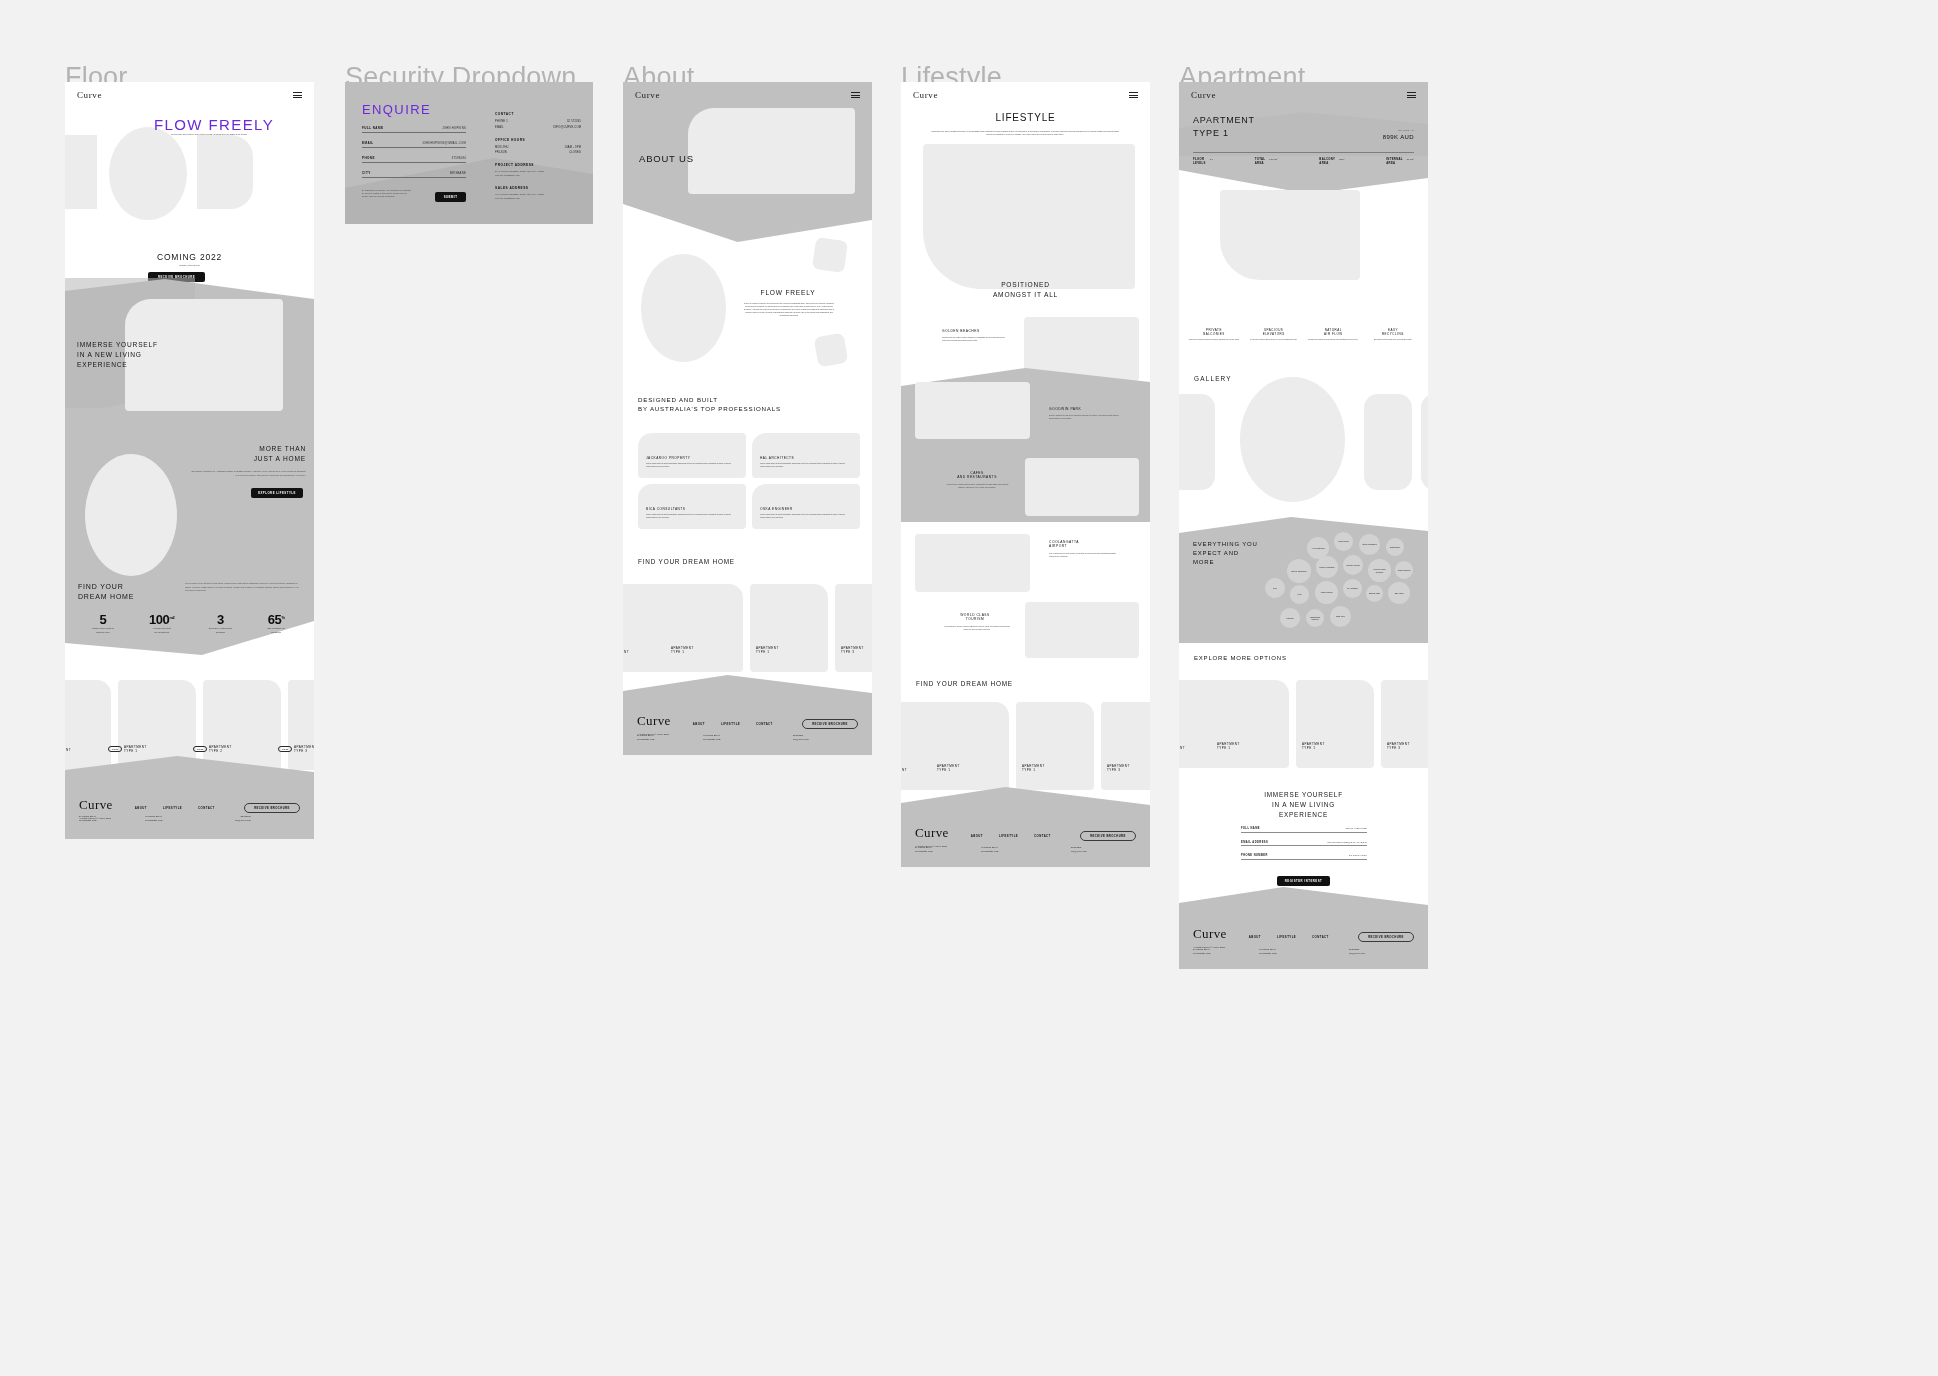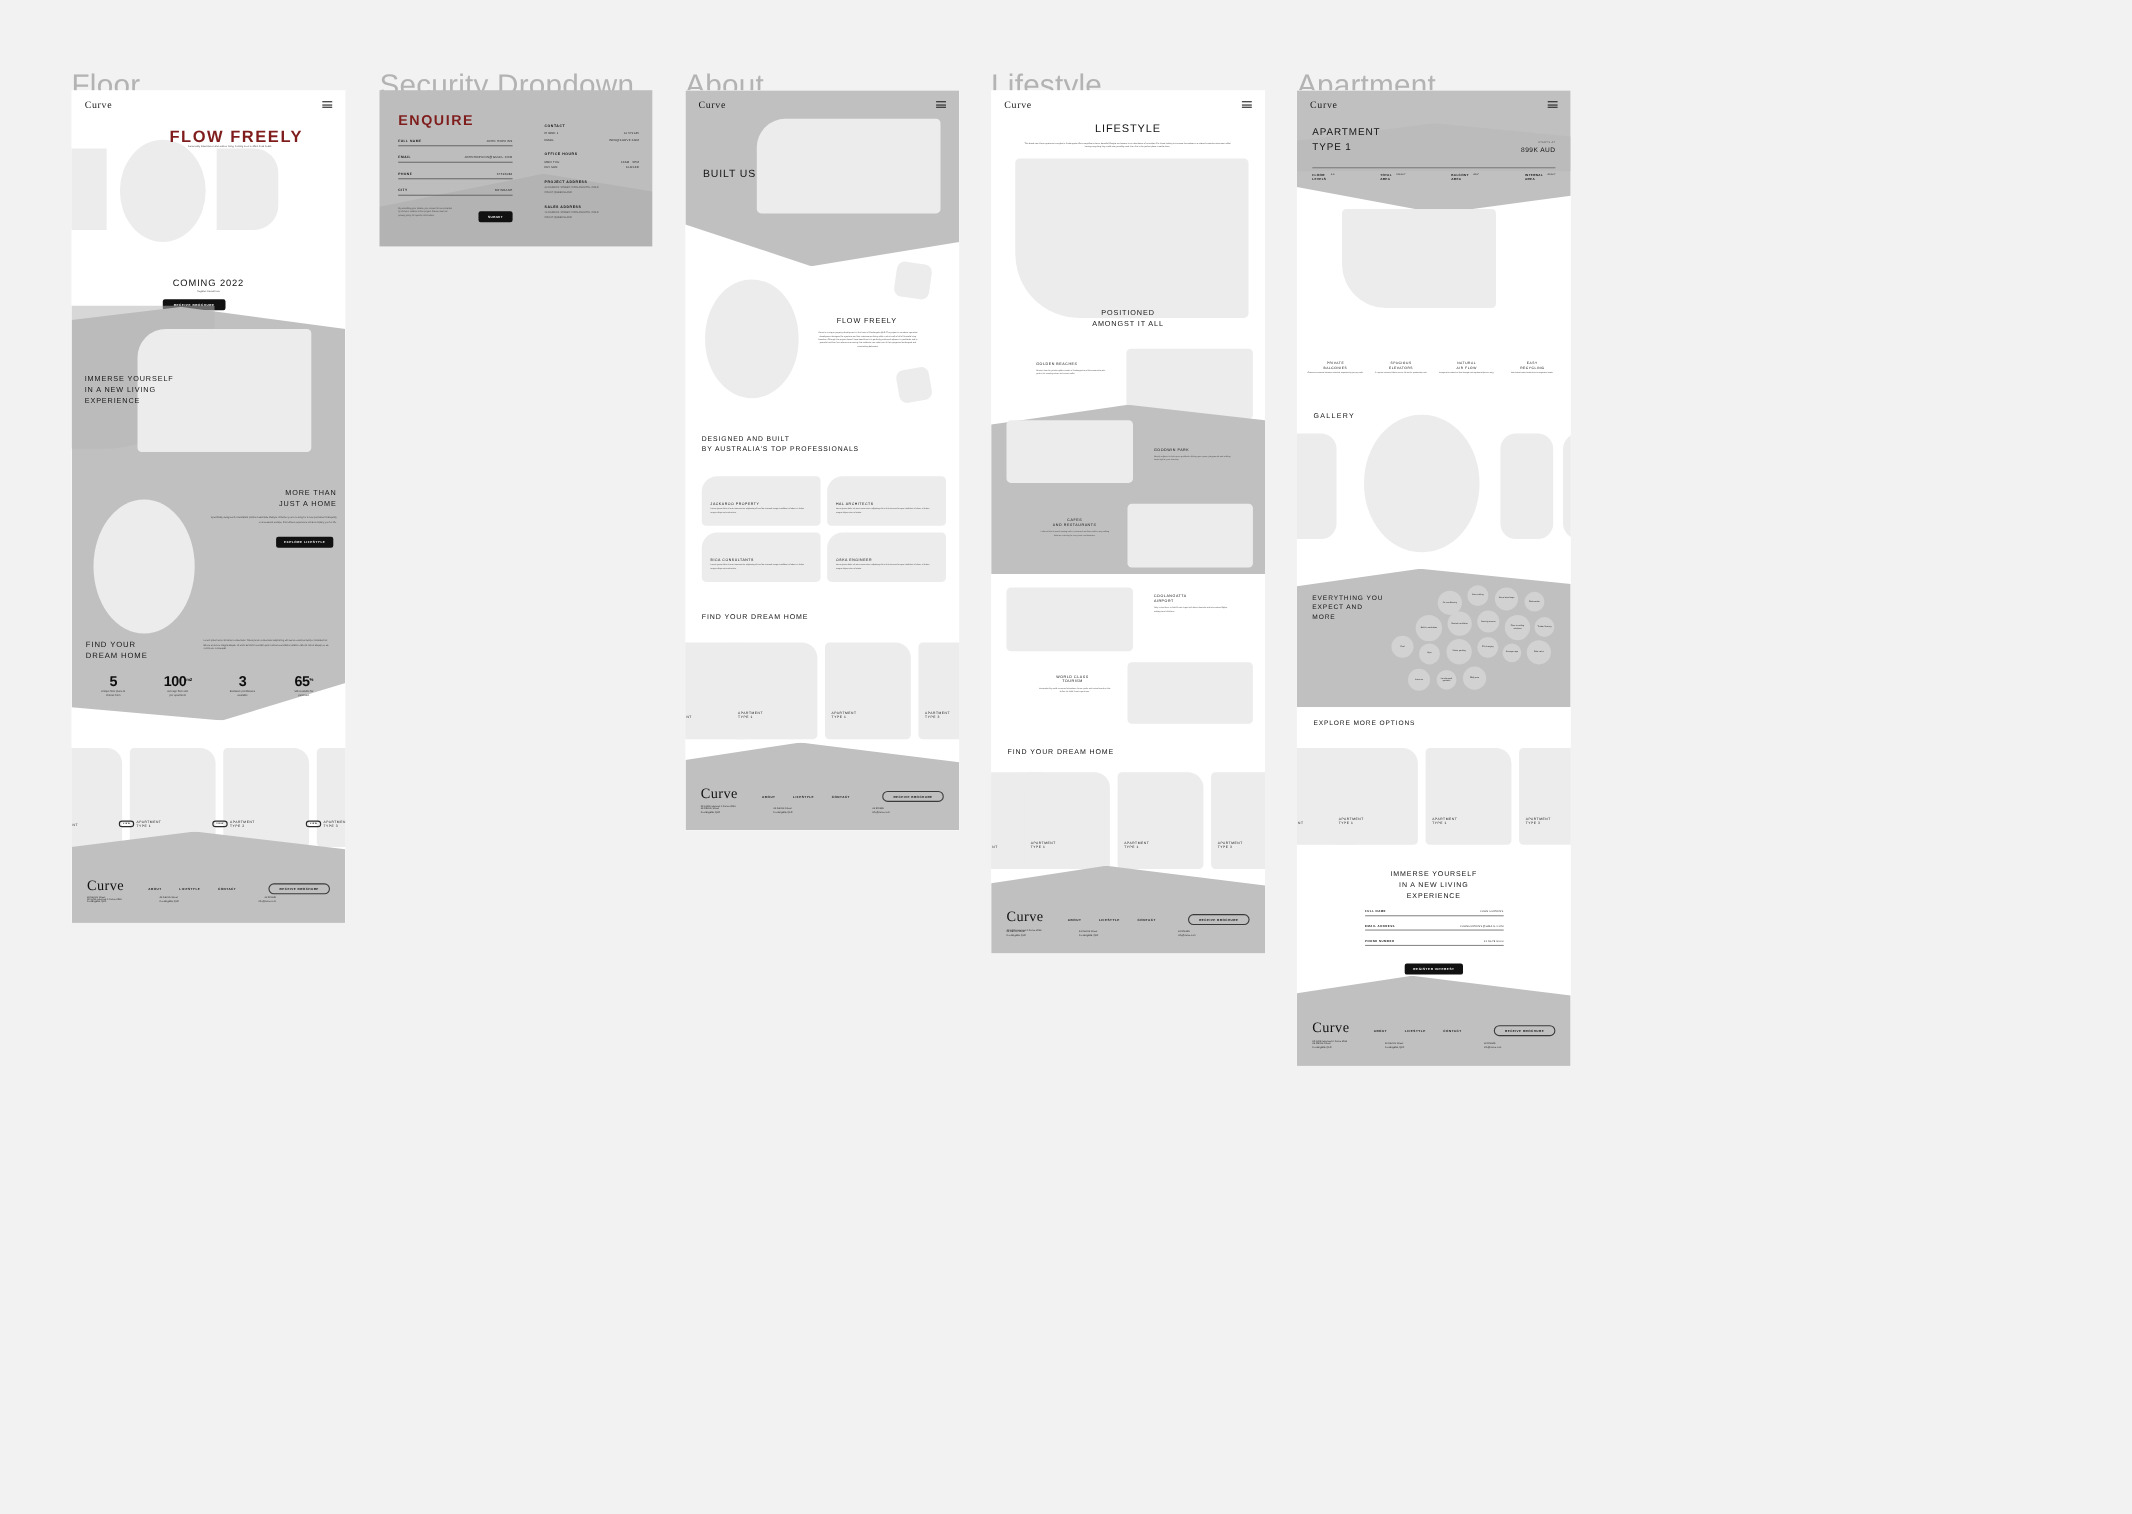--- a/index.html
+++ b/index.html
@@ -42,23 +42,23 @@
   }
   .burger { display: flex; flex-direction: column; gap: 1.5px; cursor: pointer; }
   .burger i { display: block; width: 9px; height: 1px; background: #222; }
 
   .blob { background: #ececec; position: absolute; }
   .grayband { background: #c0c0c0; position: absolute; }
   .gray2 { background: #b6b6b6; position: absolute; }
 
   .h-display {
     font-family: "Liberation Sans", sans-serif;
-    font-weight: 700;
+    font-weight: 400;
     letter-spacing: 1.4px;
-    color: #7f1d1d;
+    color: #6d28d9;
     white-space: nowrap;
   }
   .h-sec {
     font-family: "Liberation Sans", sans-serif;
     font-weight: 300;
     letter-spacing: .8px;
     color: #141414;
   }
   .micro {
     font-size: 2.2px;
@@ -306,21 +306,21 @@
          clip-path: polygon(0 0, 100% 0, 100% calc(100% - 22px), 46% 100%, 0 calc(100% - 38px));"></div>
     <div class="nav">
       <div class="brand">Curve</div>
       <div class="burger">
           <i></i>
           <i></i>
           <i></i>
         </div>
     </div>
     <div class="blob" style="left:65px;top:26px;width:167px;height:86px;border-radius:26px 4px 4px 4px;"></div>
-    <div class="h-sec" style="position:absolute;left:16px;top:71px;font-size:9.5px;">BUILT US</div>
+    <div class="h-sec" style="position:absolute;left:16px;top:71px;font-size:9.5px;">ABOUT US</div>
 
     <div class="blob" style="left:18px;top:172px;width:85px;height:108px;border-radius:44px/55px;"></div>
     <div class="blob" style="left:191px;top:157px;width:32px;height:32px;border-radius:7px;transform:rotate(8deg);"></div>
     <div class="blob" style="left:193px;top:253px;width:30px;height:30px;border-radius:7px;transform:rotate(-10deg);"></div>
     <div class="h-sec" style="position:absolute;left:113px;top:207px;width:104px;text-align:center;font-size:6.6px;">FLOW FREELY</div>
     <div class="micro" style="position:absolute;left:120px;top:220px;width:92px;text-align:center;font-size:1.9px;">Curve is a unique property development in the heart of Coolangatta QLD. The project is a modern upmarket development designed for spacious and low maintenance living within a short walk of all of Australia's top beaches. Although the project doesn't have beachfront it is perfectly positioned adjacent to parklands and is peaceful and free from elements ensuring that residents can make use of their gorgeous landscaped and entertaining balconies.</div>
 
     <div class="h-sec" style="position:absolute;left:15px;top:314px;font-size:6.2px;line-height:1.45;white-space:pre-line;"><span>DESIGNED AND BUILT
 BY AUSTRALIA'S TOP PROFESSIONALS</span></div>
 

